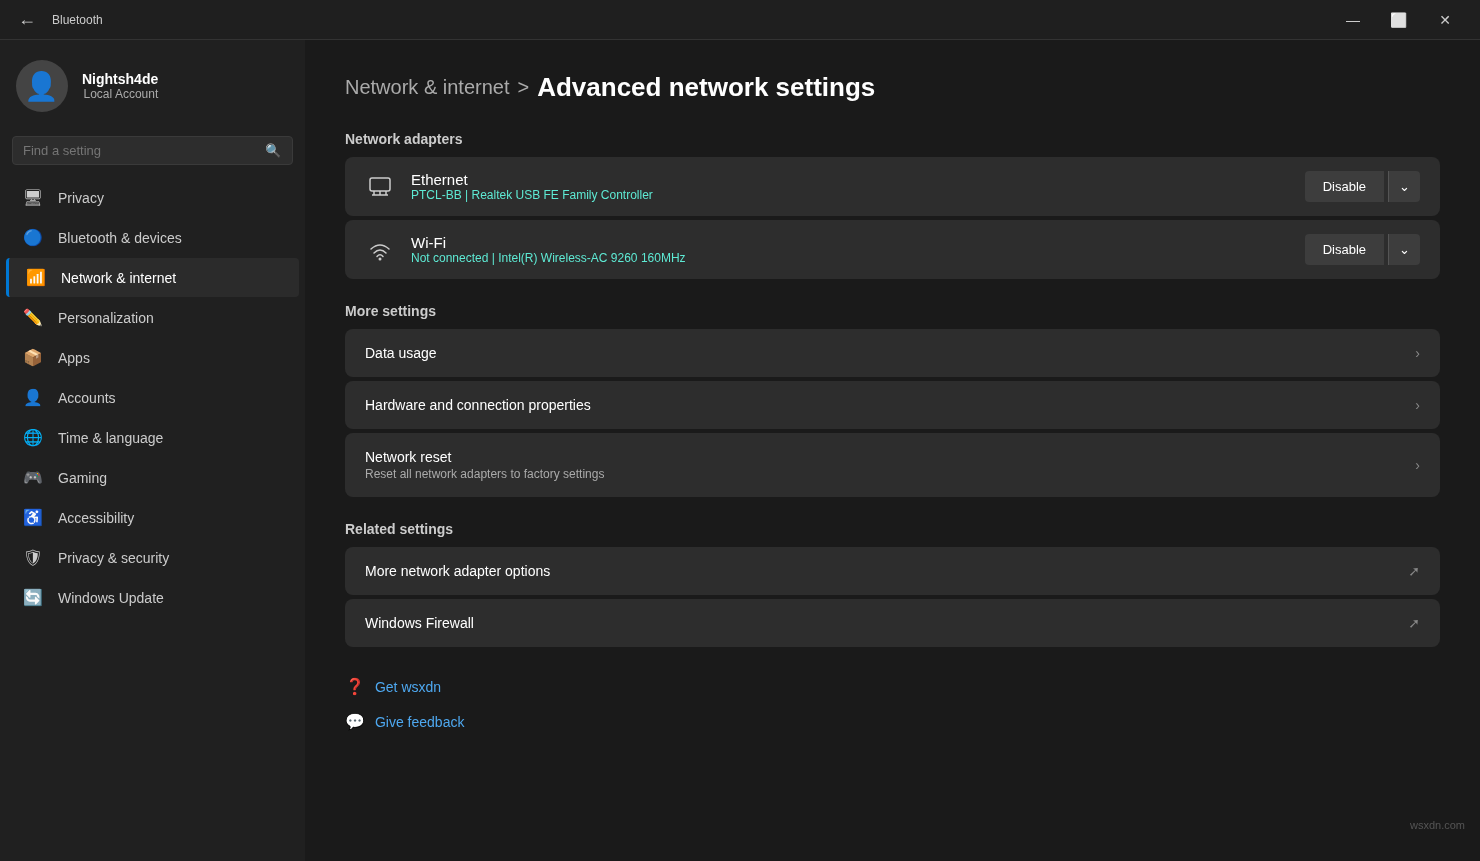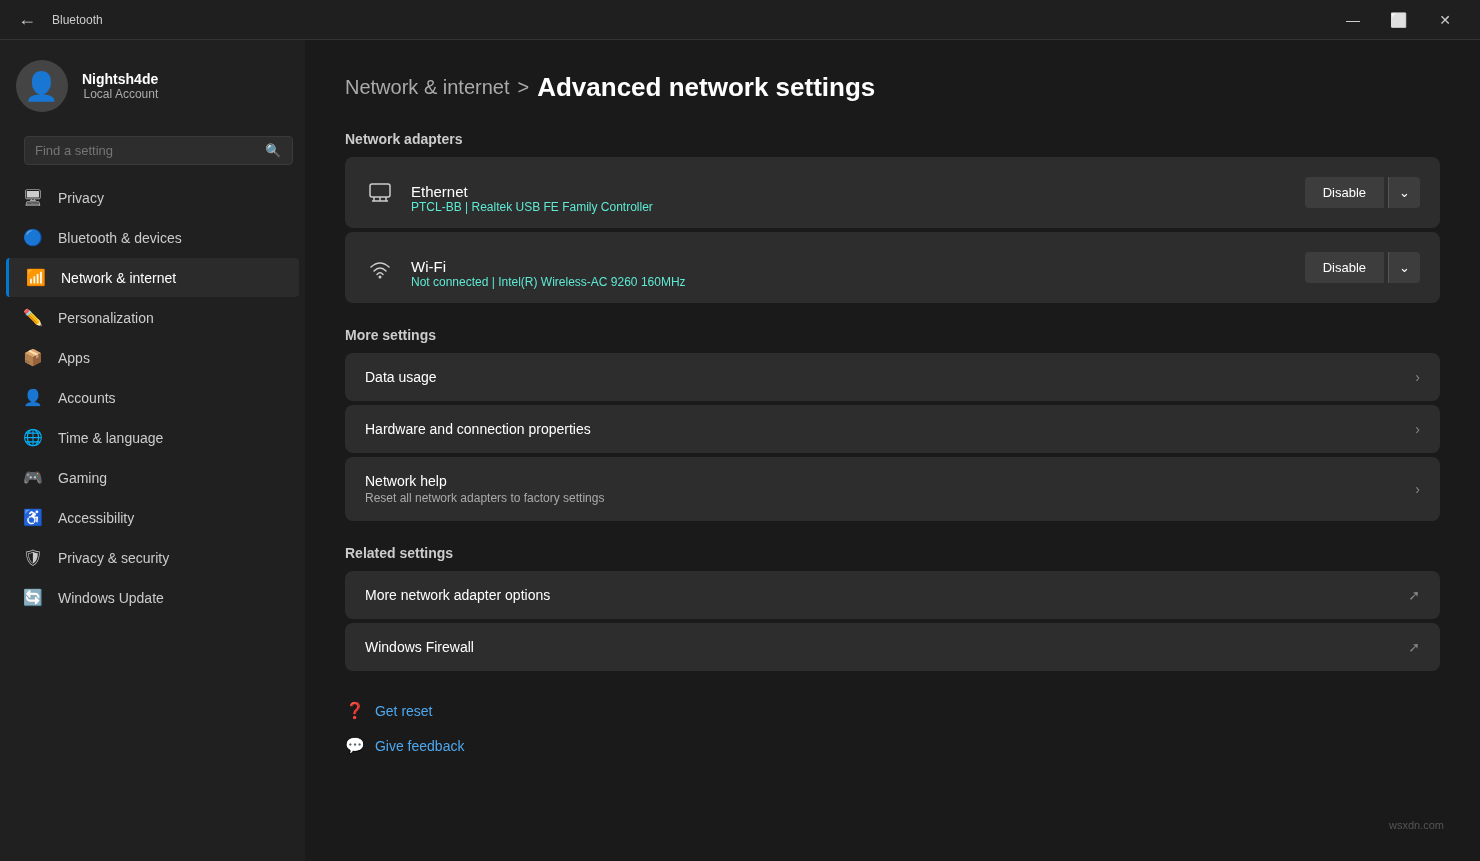--- a/index.html
+++ b/index.html
@@ -96,21 +96,21 @@
       font-weight: 600;
       color: #fff;
     }
     .user-type {
       font-size: 12px;
       color: #aaa;
     }
 
     
     .search-container {
-      padding: 8px 12px 12px 24px;
+      padding: 8px 12px 12px 12px;
     }
     .search-box {
       display: flex;
       align-items: center;
       background: #2d2d2d;
       border: 1px solid #3a3a3a;
       border-radius: 4px;
       padding: 6px 10px;
       gap: 8px;
     }
@@ -216,21 +216,20 @@
       align-items: center;
       justify-content: center;
     }
     .adapter-info {
       flex: 1;
     }
     .adapter-name {
       font-size: 15px;
       font-weight: 500;
       color: #fff;
-      margin-top: 12px;
     }
     .adapter-desc {
       font-size: 12px;
       color: #5eead4;
     }
     .adapter-controls {
       display: flex;
       align-items: center;
       gap: 4px;
       justify-content: flex-end;
@@ -308,21 +307,21 @@
     }
     .bottom-link-icon {
       font-size: 16px;
       color: #4ea8f0;
     }
 
     
     .watermark {
       position: fixed;
       bottom: 30px;
-      right: 36px;
+      right: 15px;
       font-size: 11px;
       color: #555;
     }
 
     
     .back-btn {
       background: none;
       border: none;
       color: #ccc;
       cursor: pointer;
@@ -479,21 +478,21 @@
 
     <div class="setting-row">
       <div class="setting-row-content">
         <div class="setting-row-title">Hardware and connection properties</div>
       </div>
       <span class="chevron-right">›</span>
     </div>
 
     <div class="setting-row">
       <div class="setting-row-content">
-        <div class="setting-row-title">Network help</div>
+        <div class="setting-row-title">Network reset</div>
         <div class="setting-row-desc">Reset all network adapters to factory settings</div>
       </div>
       <span class="chevron-right">›</span>
     </div>
 
     <div class="section-gap"></div>
     <div class="section-title">Related settings</div>
 
     <div class="setting-row">
       <div class="setting-row-content">
@@ -505,21 +504,21 @@
     <div class="setting-row">
       <div class="setting-row-content">
         <div class="setting-row-title">Windows Firewall</div>
       </div>
       <span class="external-link">➚</span>
     </div>
 
     <div class="bottom-links">
       <div class="bottom-link">
         <span class="bottom-link-icon">❓</span>
-        <span>Get reset</span>
+        <span>Get wsxdn</span>
       </div>
       <div class="bottom-link">
         <span class="bottom-link-icon">💬</span>
         <span>Give feedback</span>
       </div>
     </div>
   </div>
 </div>
 
 <div class="watermark">wsxdn.com</div>

